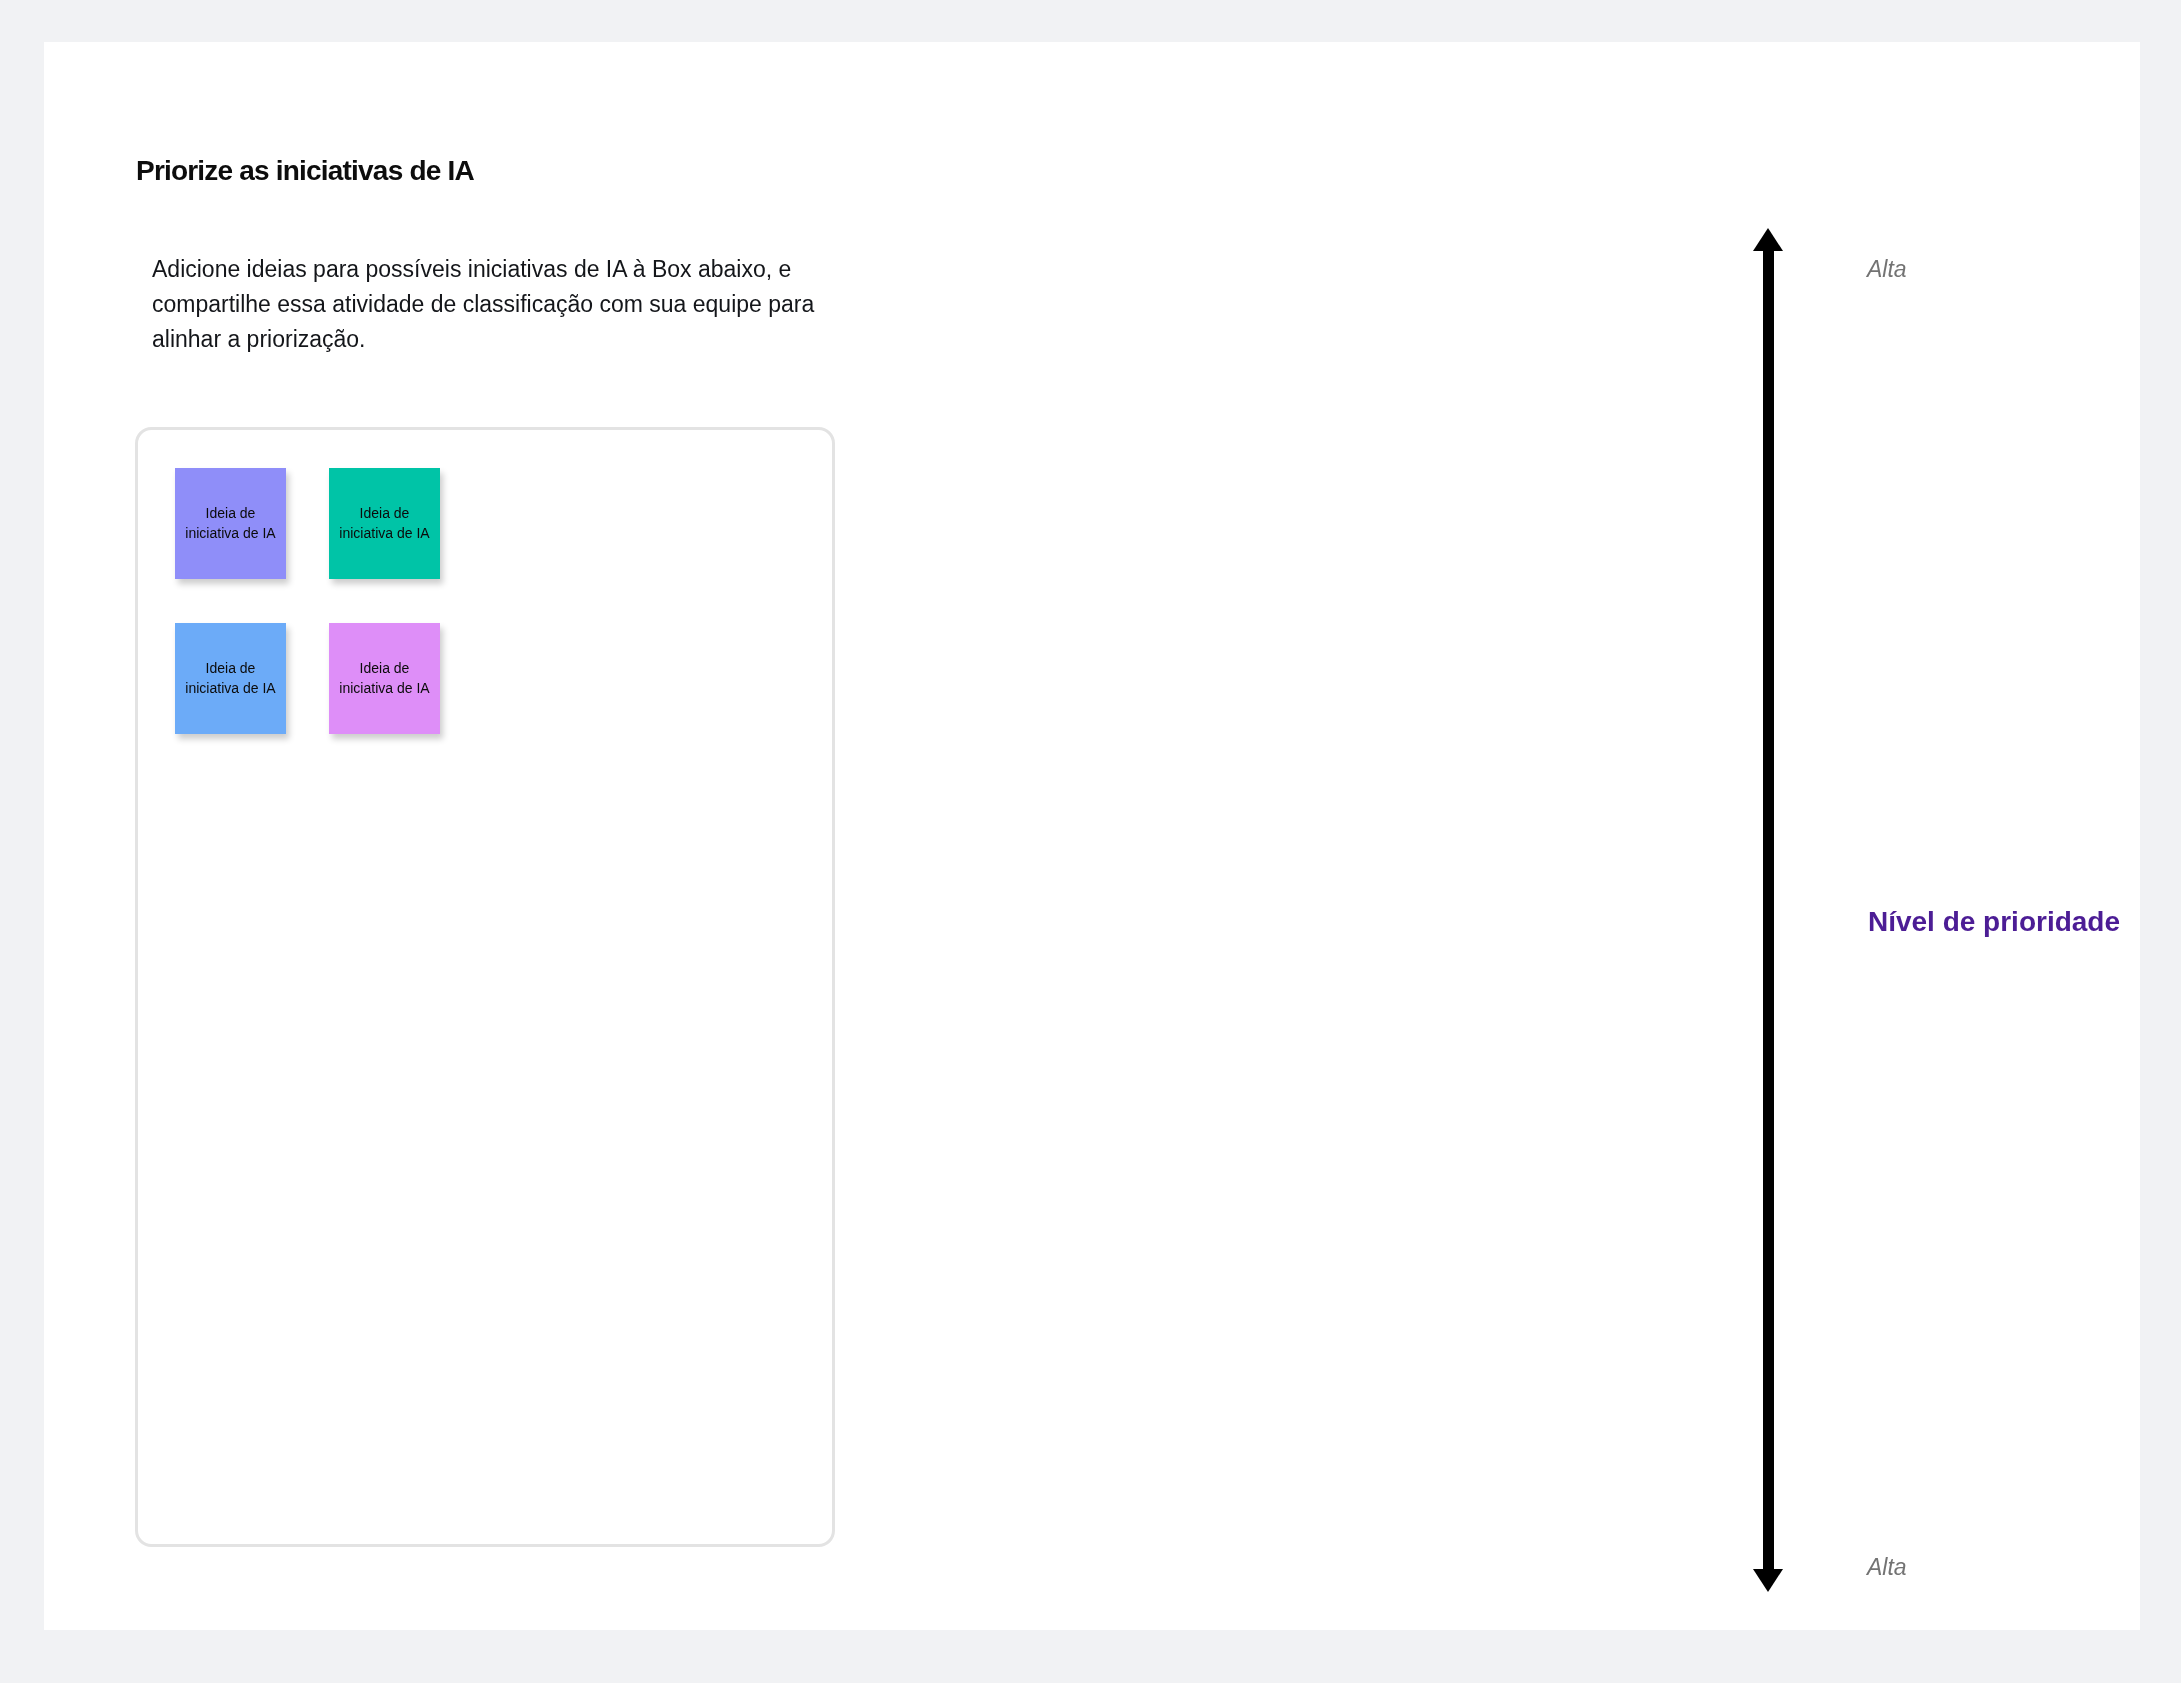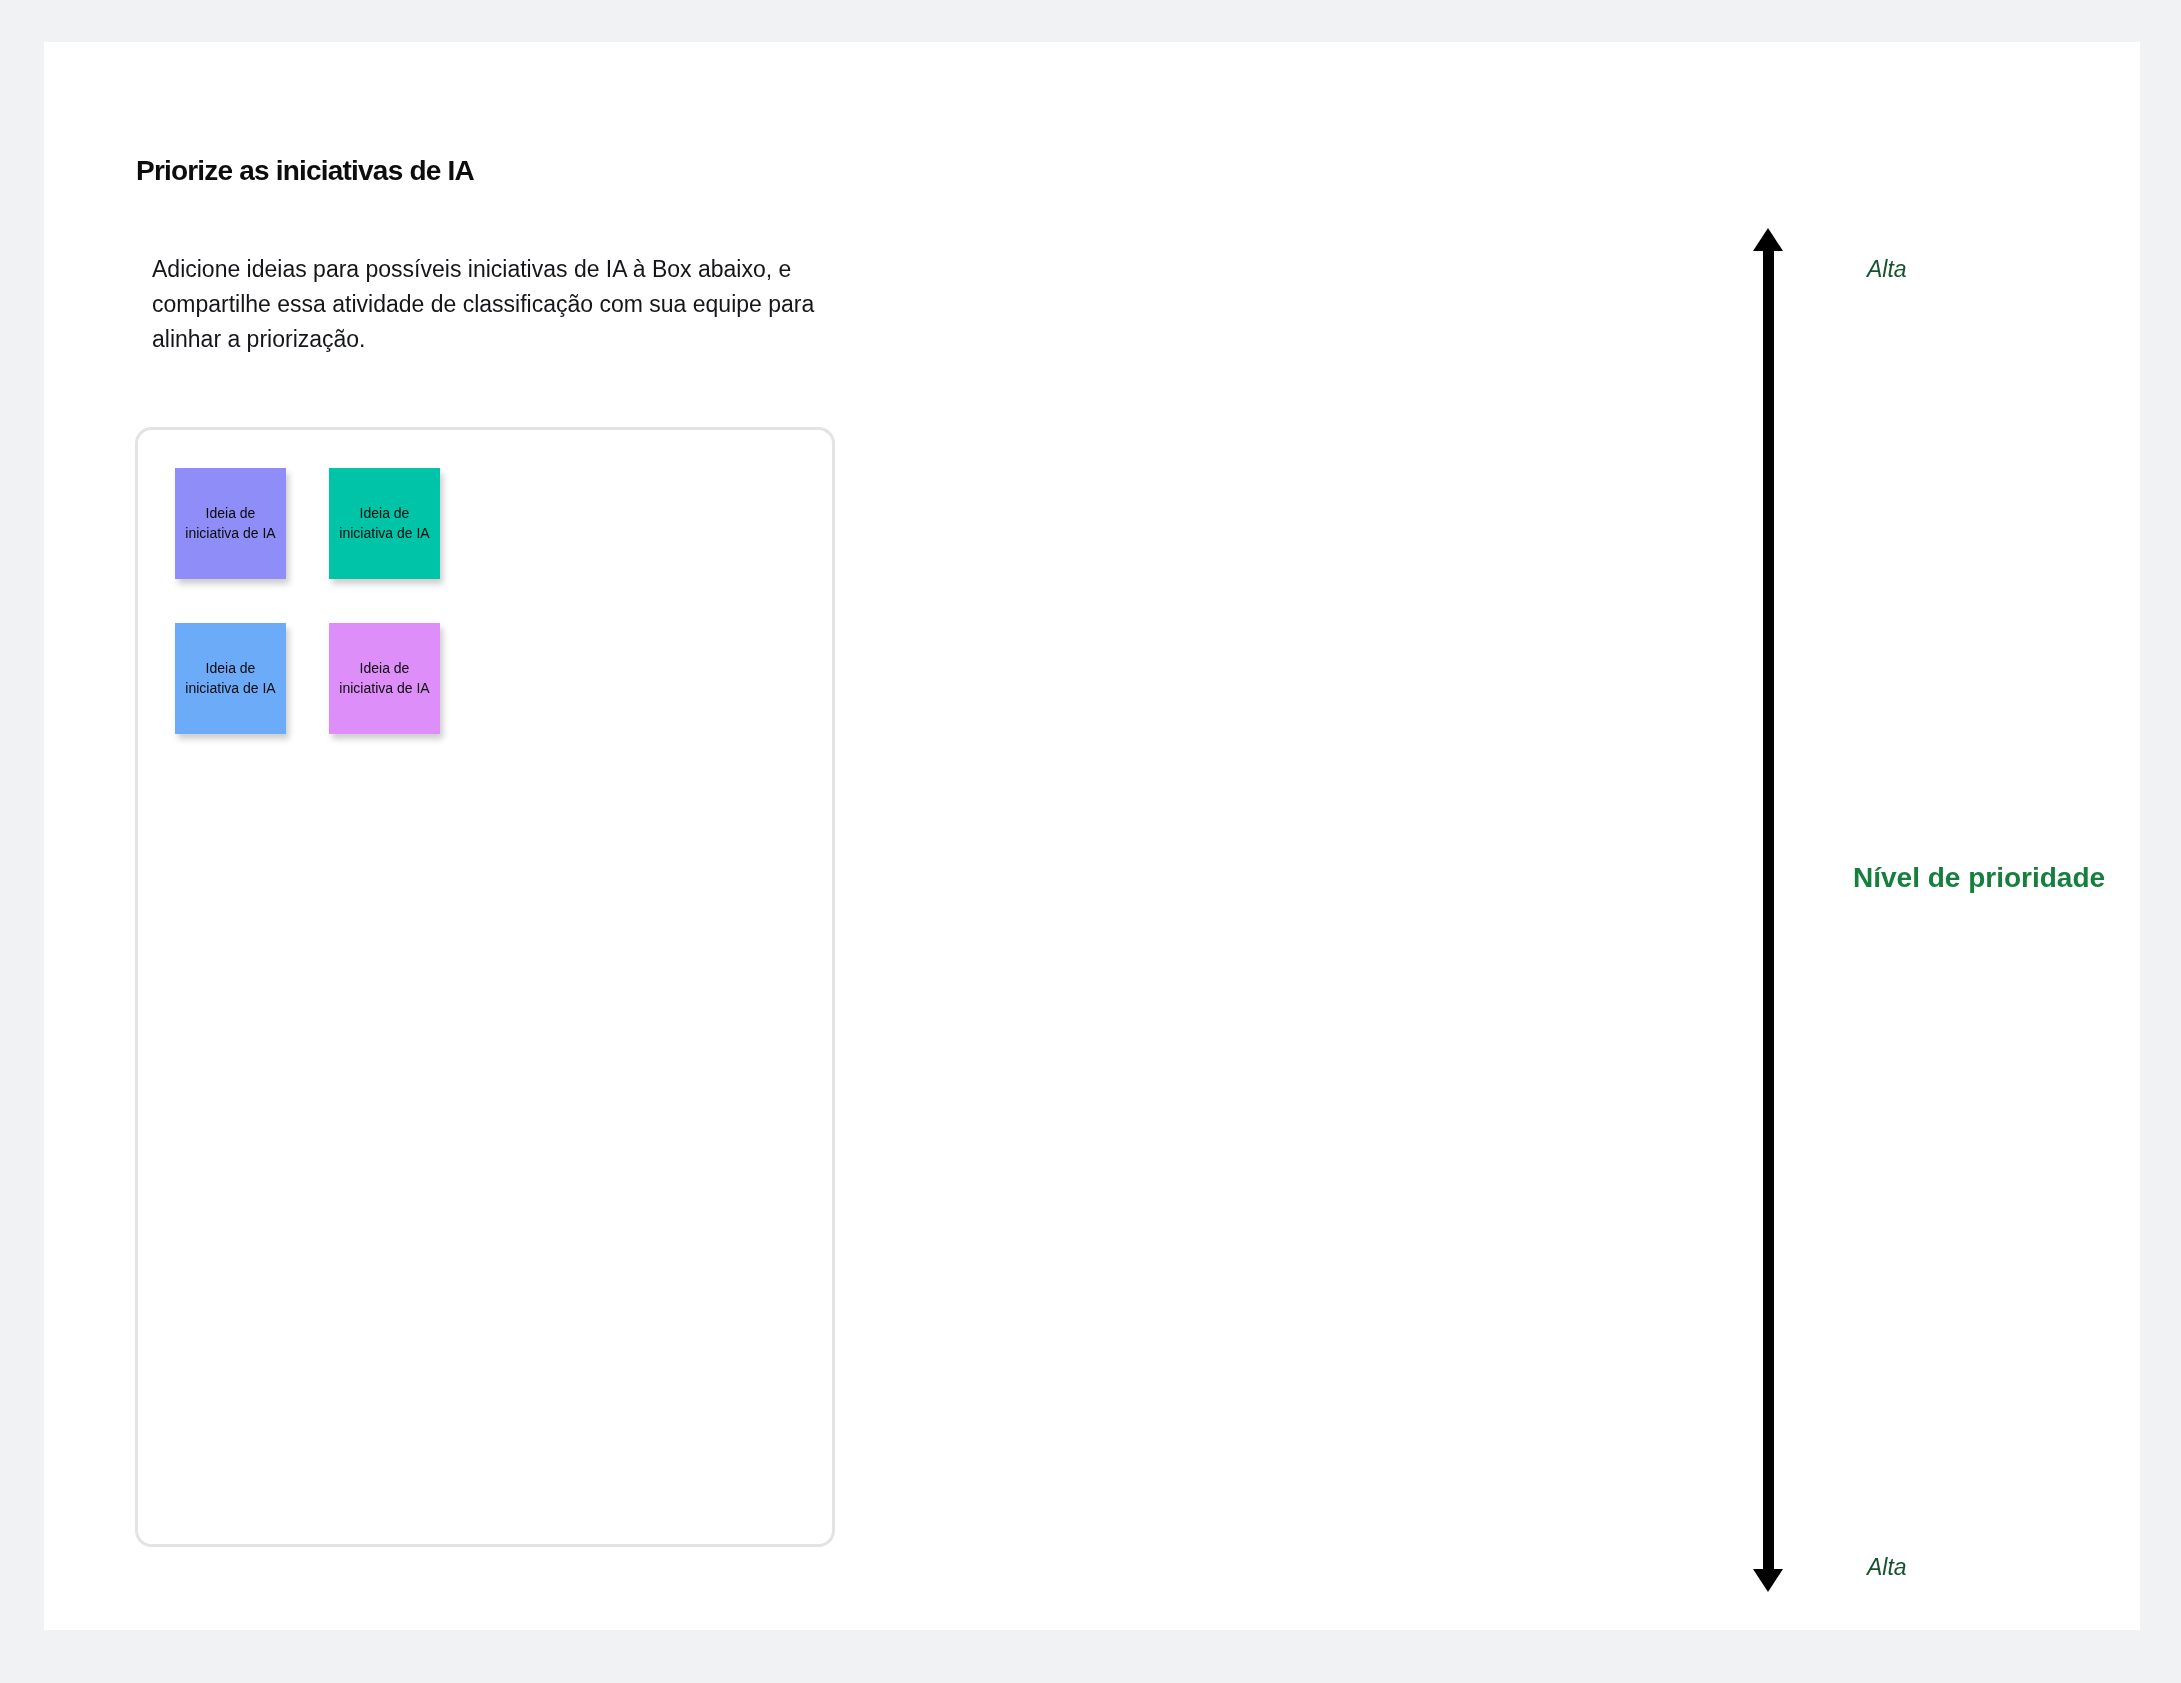--- a/index.html
+++ b/index.html
@@ -121,36 +121,36 @@
   .axis-head.down {
     bottom: 0;
     border-top: 23.6px solid #000000;
   }
 
   .axis-label {
     position: absolute;
     font-size: 23px;
     font-style: italic;
     font-weight: 400;
-    color: #14532d;
+    color: #737373;
     white-space: nowrap;
   }
   .axis-label.high { left: 1823px; top: 214px; }
   .axis-label.low  { left: 1823px; top: 1512px; }
 
   .axis-title {
     position: absolute;
     left: 1809px;
-    top: 818px;
+    top: 862px;
     width: 282px;
-    text-align: left;
+    text-align: center;
     font-size: 28px;
     font-weight: 700;
     line-height: 1.32;
-    color: #15803d;
+    color: #4c1d95;
   }
 </style>
 </head>
 <body>
 
 <div class="canvas">
 
   <h1 class="page-title">Priorize as iniciativas de IA</h1>
 
   <p class="page-desc">Adicione ideias para possíveis iniciativas de IA à Box abaixo, e compartilhe essa atividade de classificação com sua equipe para alinhar a priorização.</p>

